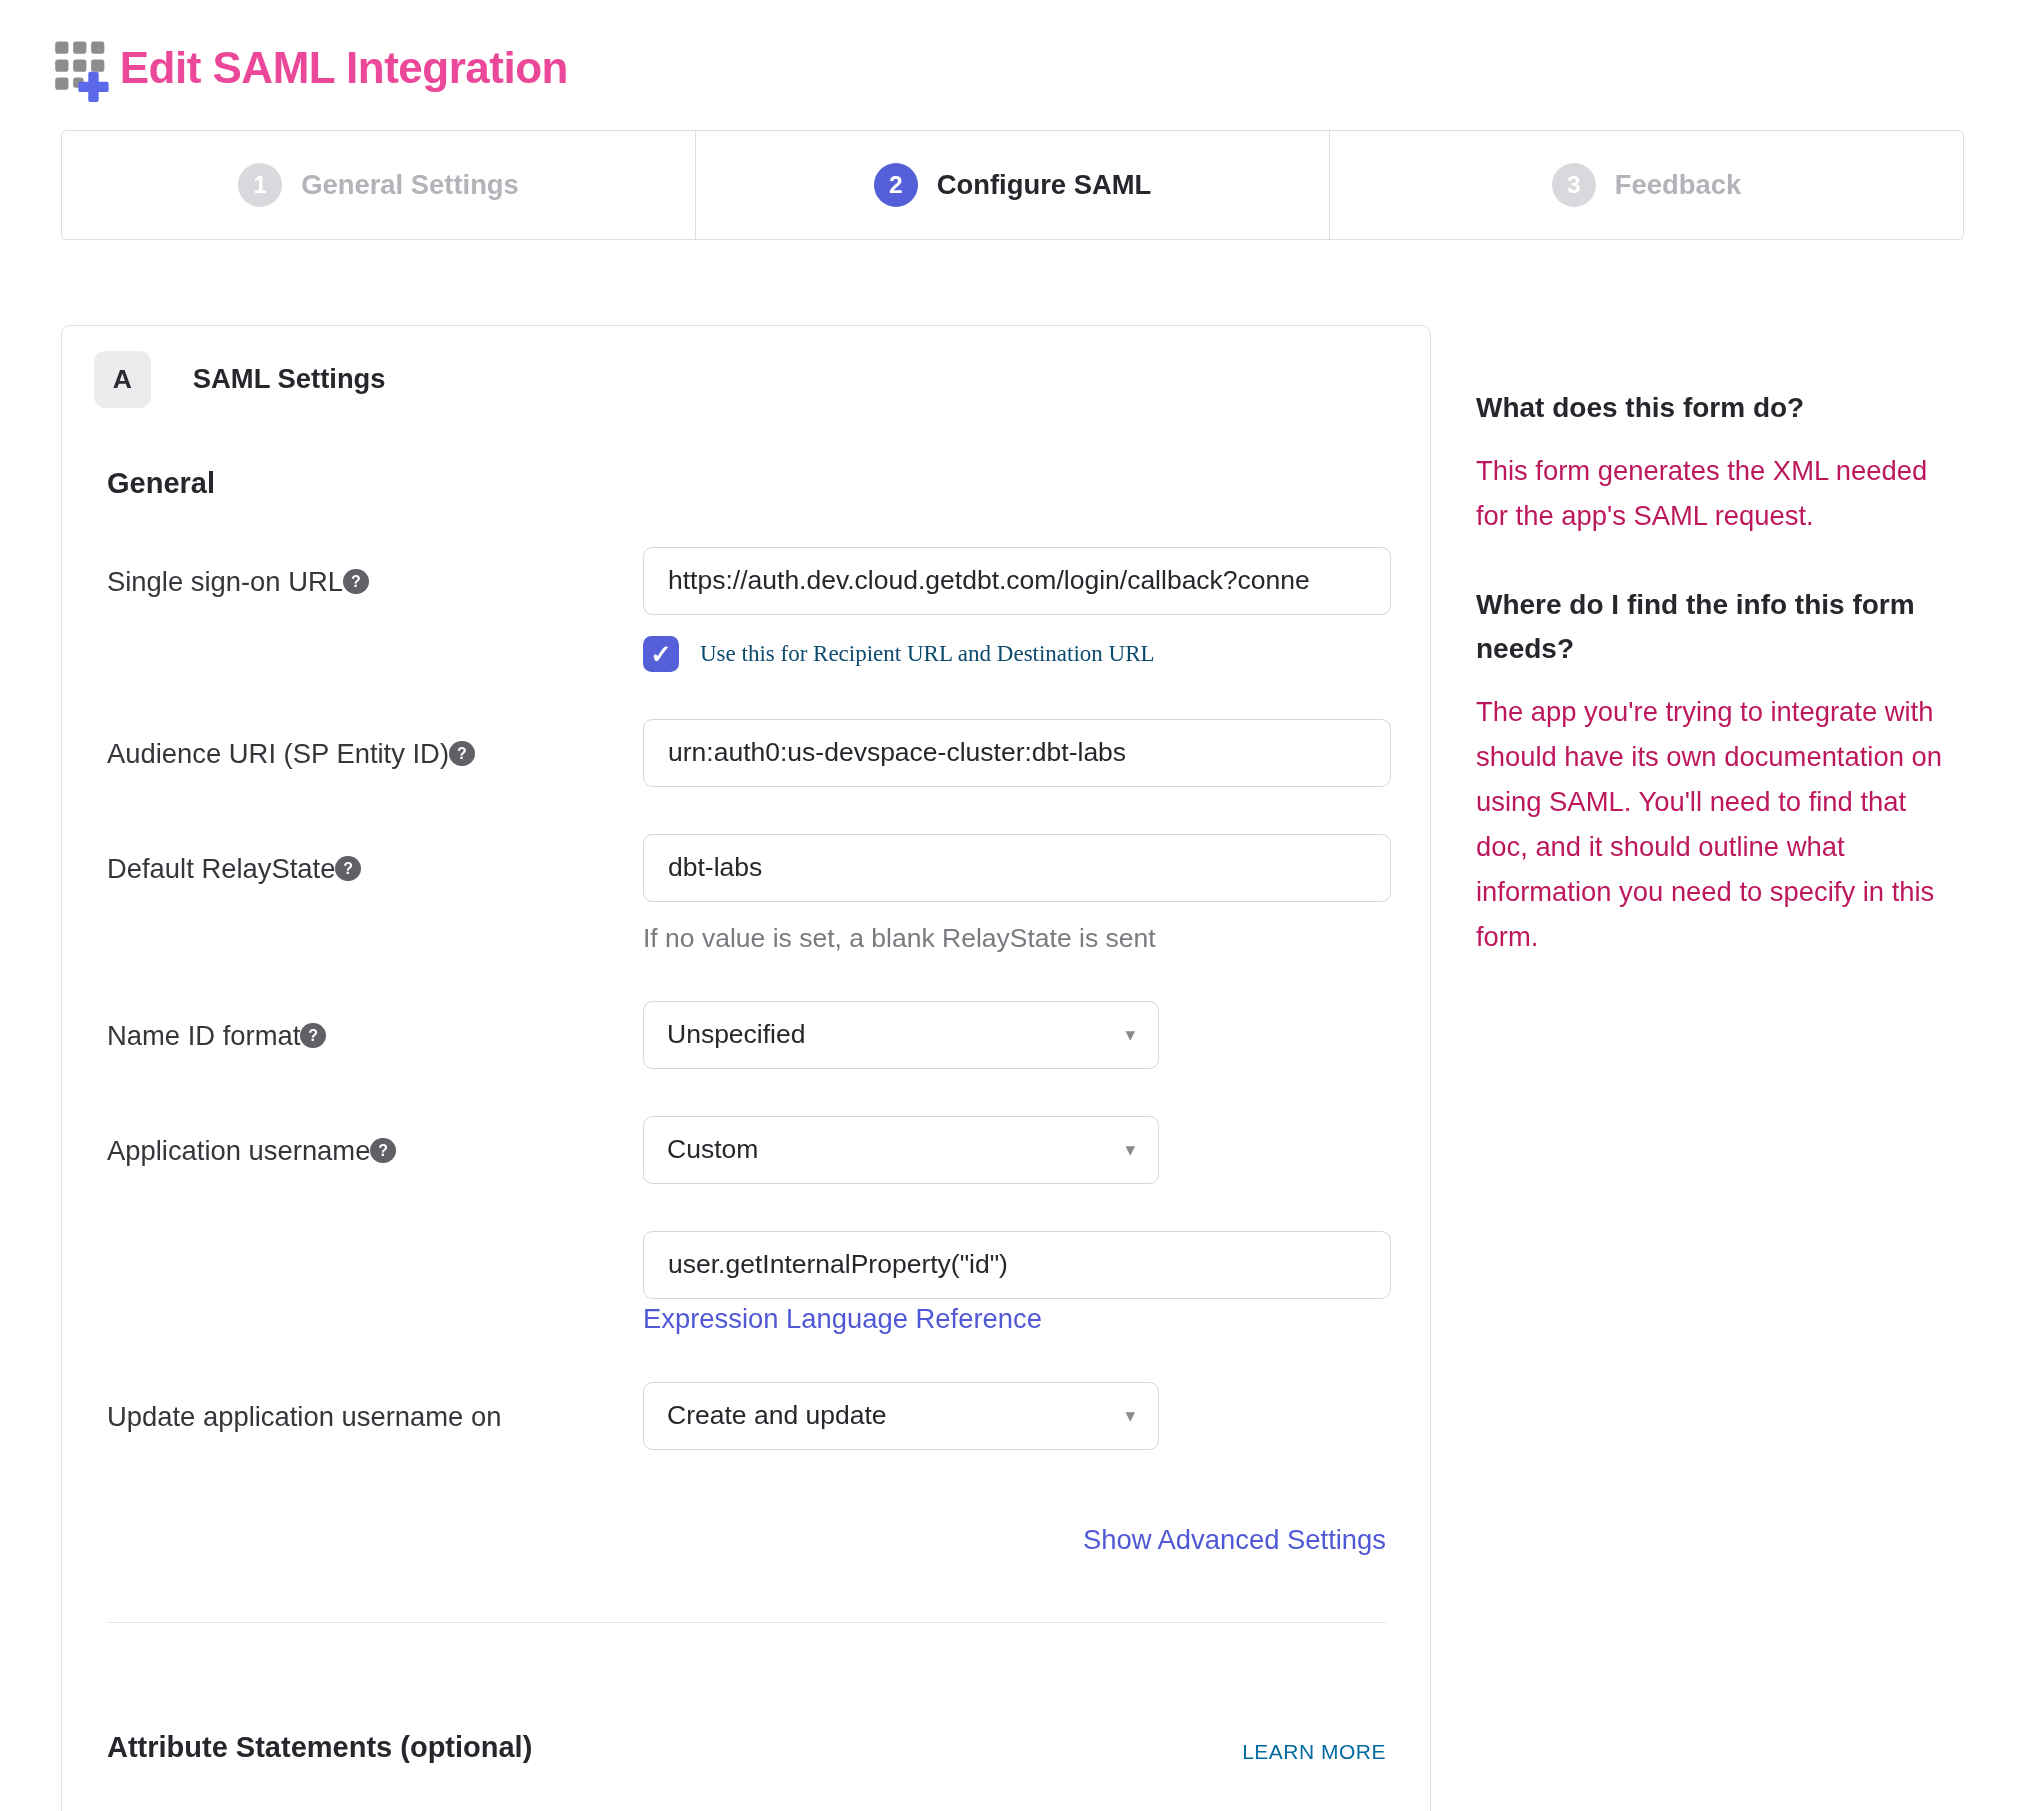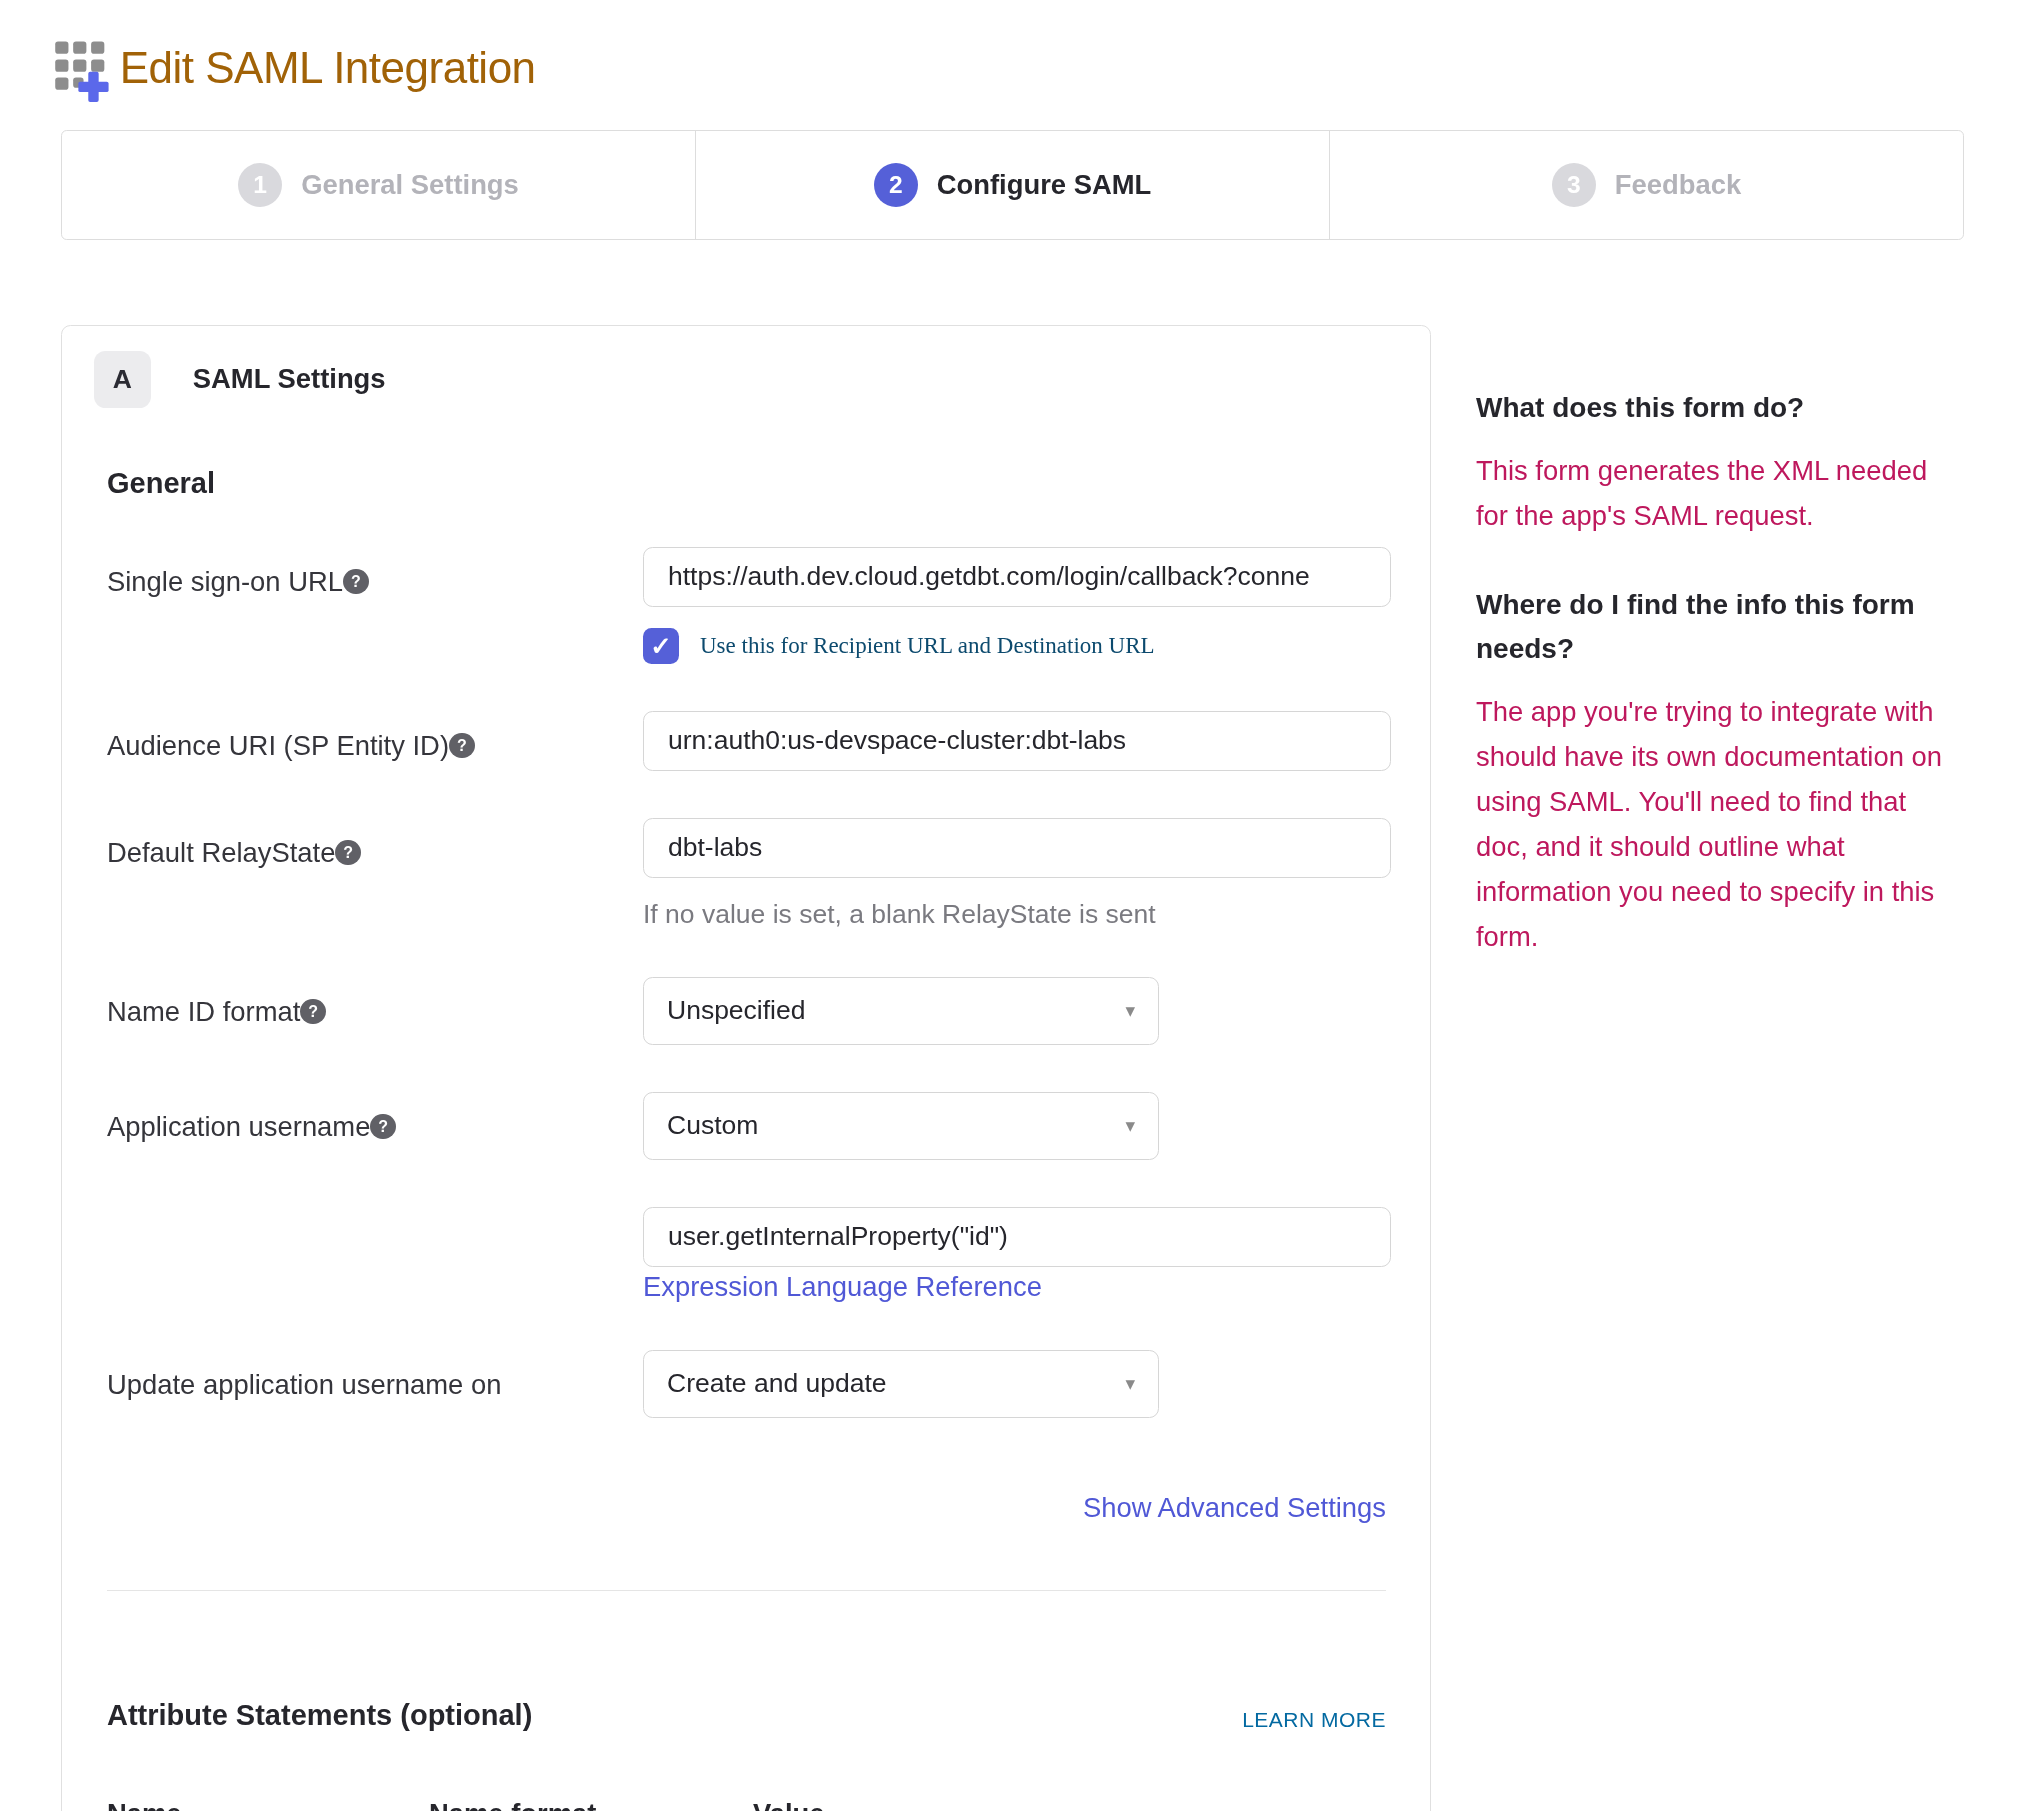--- a/index.html
+++ b/index.html
@@ -4,21 +4,21 @@
 <style>
   * { margin:0; padding:0; box-sizing:border-box; }
   html,body { background:#ffffff; }
   body {
     width:2021px; height:1811px; overflow:hidden; position:relative;
     font-family:"Liberation Sans", sans-serif; color:#26262c;
   }
   
   .header { display:flex; align-items:center; margin:34px 57px 0 55px; }
   .grid-icon { width:59px; height:68px; margin-right:5.7px; flex:0 0 auto; }
-  .page-title { font-size:44px; font-weight:400; color:#a16207; letter-spacing:-0.5px; }
+  .page-title { font-size:44px; font-weight:700; color:#ec4899; letter-spacing:-0.5px; }
 
   
   .wizard {
     display:flex; margin:28px 57px 0 61px; height:110px;
     border:1.9px solid #dddddd; border-radius:5.7px; background:#fff;
   }
   .step { flex:1; display:flex; align-items:center; justify-content:center; gap:19px; border-left:1.9px solid #dddddd; cursor:default; }
   .step:first-child { border-left:none; }
   .step-circle {
     width:44px; height:44px; border-radius:50%; background:#d9d9dd; color:#ffffff;
@@ -47,21 +47,21 @@
   .card-title { font-size:27.4px; font-weight:700; }
   .section-title { font-size:29px; font-weight:700; margin-top:59px; }
 
   .form-row { display:grid; grid-template-columns:536px 1fr; margin-top:47px; align-items:start; }
   .flabel { display:flex; align-items:center; font-size:27.4px; color:#35353b; padding-top:19px; }
   .help {
     width:25.6px; height:25.6px; border-radius:50%; background:#606066; color:#fff;
     font-size:16px; font-weight:700; display:inline-flex; align-items:center; justify-content:center; flex:0 0 auto;
   }
   .text-input {
-    width:748px; height:60px; border:1.9px solid #d6d6d6; border-radius:9.5px;
+    width:748px; height:68px; border:1.9px solid #d6d6d6; border-radius:9.5px;
     padding:0 24px; font-size:26.5px; color:#26262c; font-family:inherit;
     outline:none; background:#fff; white-space:nowrap; overflow:hidden;
   }
   .select {
     width:516px; height:68px; border:1.9px solid #d6d6d6; border-radius:9.5px;
     padding:0 23px; display:flex; align-items:center; justify-content:space-between;
     font-size:26.5px; color:#26262c; background:#fff; cursor:pointer;
   }
   .caret { color:#8a8a8a; font-size:19px; }
   .checkbox-row { display:flex; align-items:center; gap:21px; margin-top:21px; }

